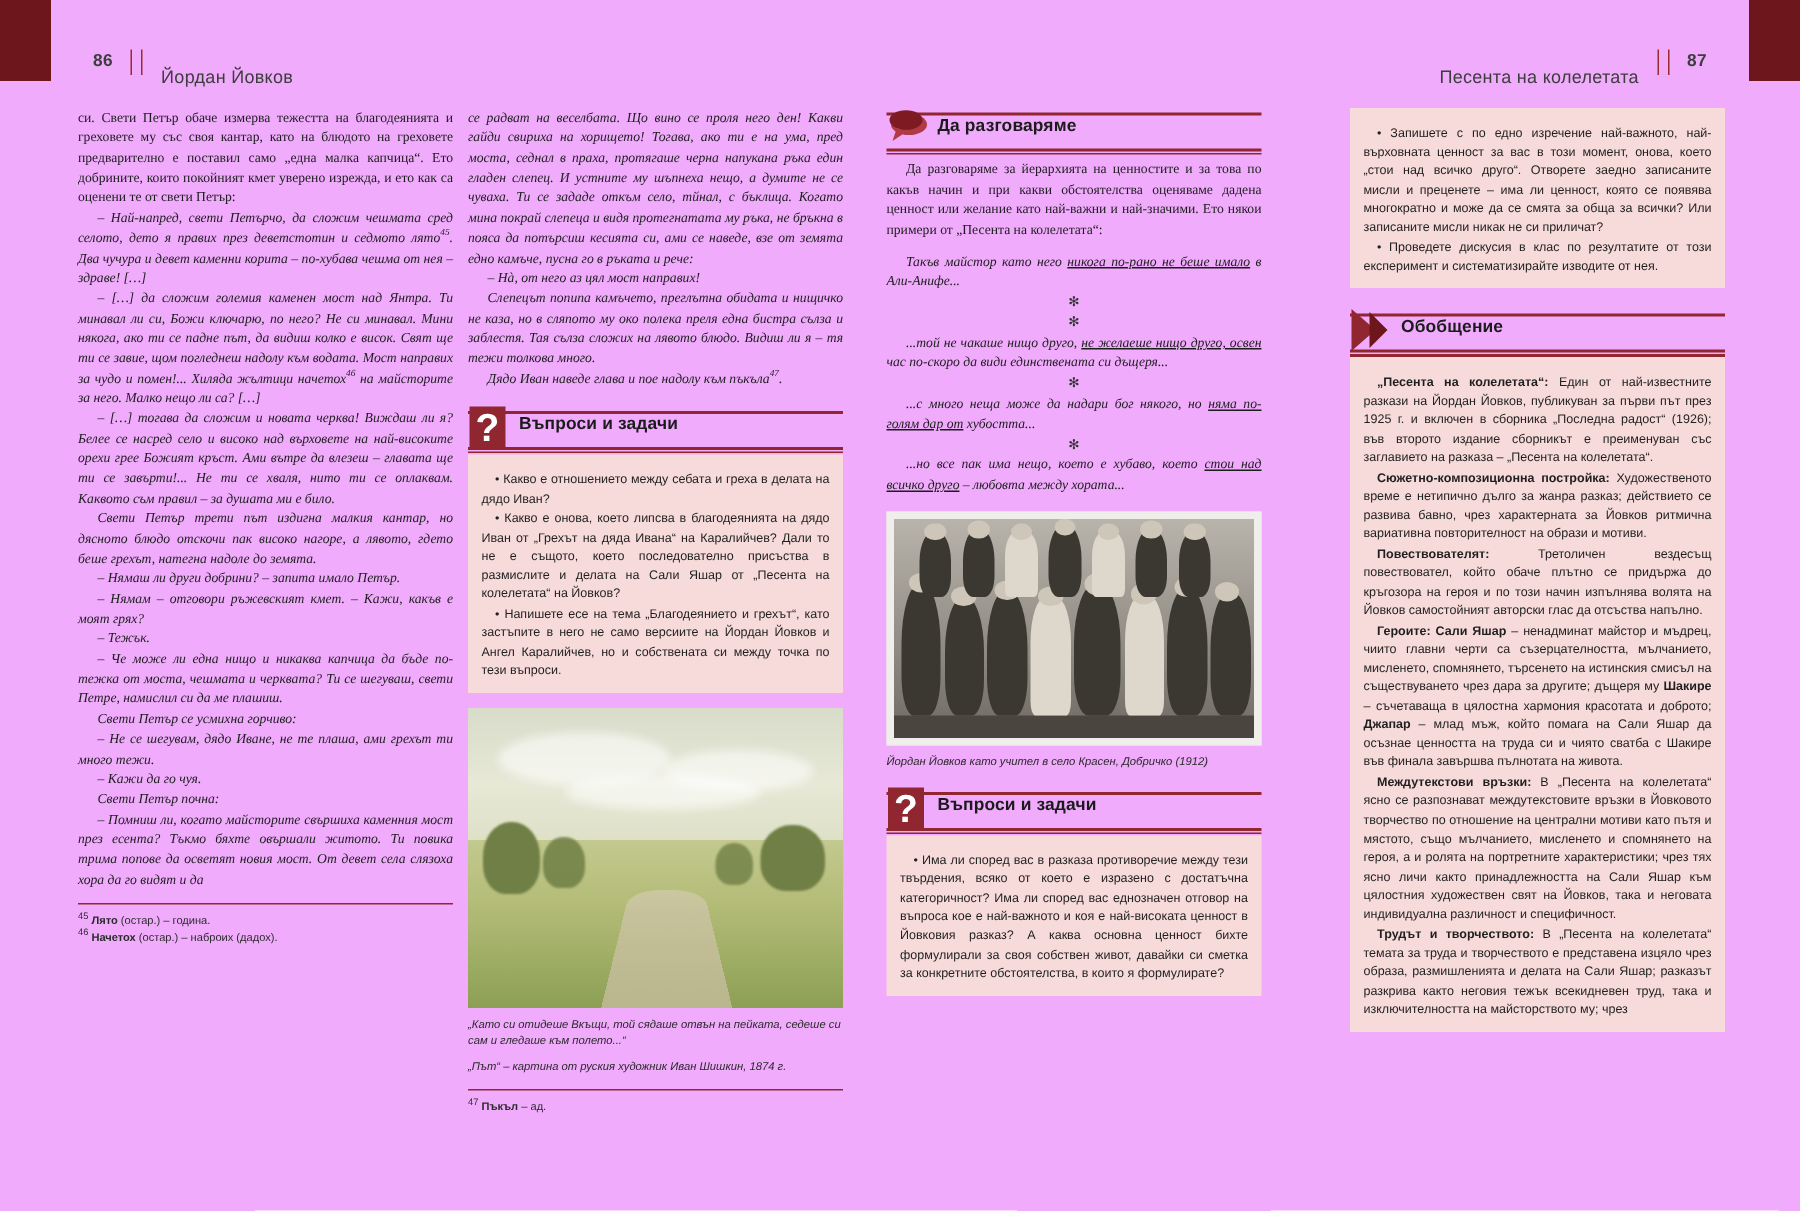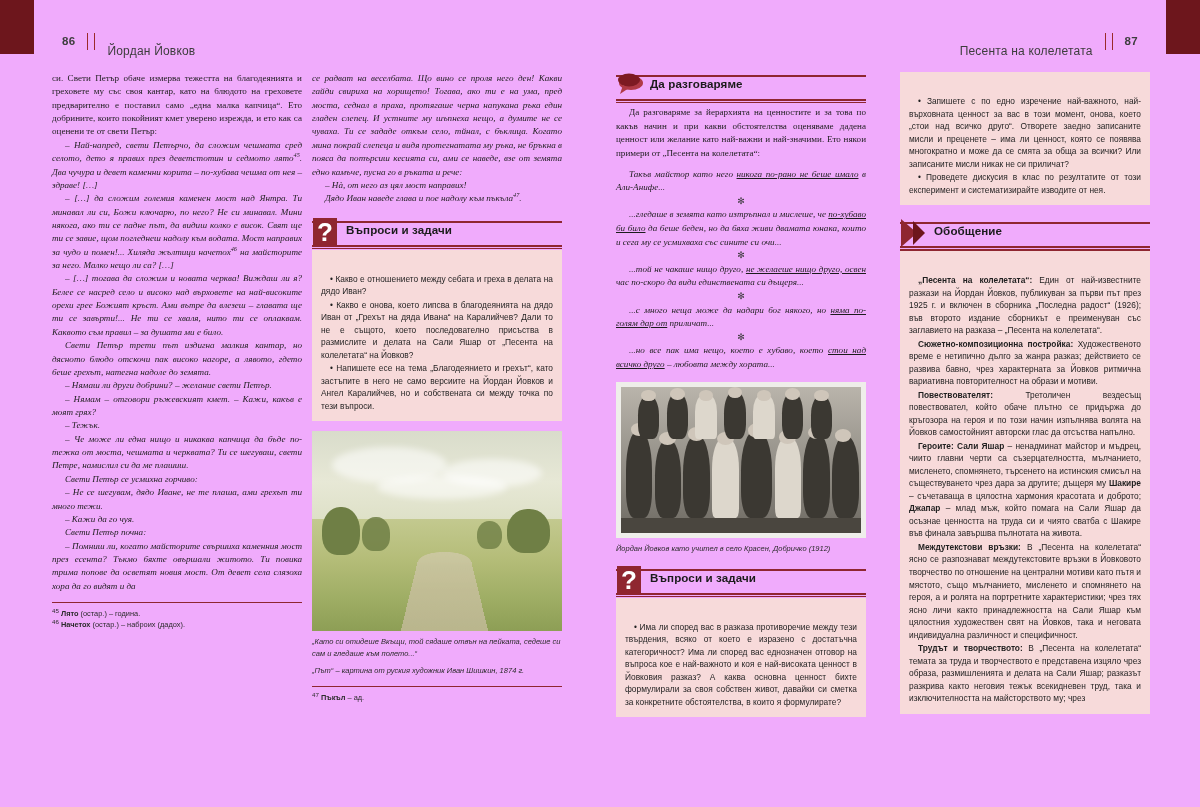--- a/index.html
+++ b/index.html
@@ -59,21 +59,21 @@
   }
 
   
   .col {
     position: absolute;
     top: 72px;
     width: 250px;
   }
   .col1 { left: 52px; }
   .col2 { left: 312px; }
-  .col3 { left: 616px; }
+  .col3 { left: 591px; }
   .col4 { left: 900px; }
 
   
   .prose {
     font-family: Liberation Serif, serif;
     font-size: 9.1px;
     line-height: 1.47;
     color: #1c1c1c;
     text-align: justify;
     hyphens: auto;
@@ -139,21 +139,21 @@
     left: 0;
     top: -2px;
     width: 30px;
     height: 32px;
     z-index: 4;
   }
 
   
   .panel {
     background: #f7dada;
-    padding: 23px 9px 9px 9px;
+    padding: 10px 9px 9px 9px;
     margin-top: 5px;
   }
   .panel-list {
     font-family: "Liberation Sans", sans-serif;
     font-size: 8.35px;
     line-height: 1.5;
     color: #1f1f1f;
     text-align: justify;
   }
   .panel-list p {
@@ -301,21 +301,21 @@
     <span class="folio">87</span>
   </div>
 
   <div class="col col1">
     <div class="prose">
       <p>си. Свети Петър обаче измерва тежестта на благодеянията и греховете му със своя кантар, като на блюдото на греховете предварително е поставил само „една малка капчица“. Ето добрините, които покойният кмет уверено изрежда, и ето как са оценени те от свети Петър:</p>
       <p class="ind q"><span>– Най-напред, свети Петърчо, да сложим чешмата сред селото, дето я правих през деветстотин и седмото лято</span><sup>45</sup><span>. Два чучура и девет каменни корита – по-хубава чешма от нея – здраве! […]</span></p>
       <p class="ind q"><span>– […] да сложим големия каменен мост над Янтра. Ти минавал ли си, Божи ключарю, по него? Не си минавал. Мини някога, ако ти се падне път, да видиш колко е висок. Свят ще ти се завие, щом погледнеш надолу към водата. Мост направих за чудо и помен!... Хиляда жълтици начетох</span><sup>46</sup><span> на майсторите за него. Малко нещо ли са? […]</span></p>
       <p class="ind q">– […] тогава да сложим и новата черква! Виждаш ли я? Белее се насред село и високо над върховете на най-високите орехи грее Божият кръст. Ами вътре да влезеш – главата ще ти се завърти!... Не ти се хваля, нито ти се оплаквам. Каквото съм правил – за душата ми е било.</p>
       <p class="ind q">Свети Петър трети път издигна малкия кантар, но дясното блюдо отскочи пак високо нагоре, а лявото, гдето беше грехът, натегна надоле до земята.</p>
-      <p class="ind q">– Нямаш ли други добрини? – желание свети Петър.</p>
+      <p class="ind q">– Нямаш ли други добрини? – запита имало Петър.</p>
       <p class="ind q">– Нямам – отговори ръжевският кмет. – Кажи, какъв е моят грях?</p>
       <p class="ind q">– Тежък.</p>
       <p class="ind q">– Че може ли една нищо и никаква капчица да бъде по-тежка от моста, чешмата и черквата? Ти се шегуваш, свети Петре, намислил си да ме плашиш.</p>
       <p class="ind q">Свети Петър се усмихна горчиво:</p>
       <p class="ind q">– Не се шегувам, дядо Иване, не те плаша, ами грехът ти много тежи.</p>
       <p class="ind q">– Кажи да го чуя.</p>
       <p class="ind q">Свети Петър почна:</p>
       <p class="ind q">– Помниш ли, когато майсторите свършиха каменния мост през есента? Тъкмо бяхте овършали житото. Ти повика трима попове да осветят новия мост. От девет села слязоха хора да го видят и да</p>
     </div>
 
@@ -329,20 +329,21 @@
         <sup>46</sup>
         <b>Начетох</b><span> (остар.) – наброих (дадох).</span>
       </div>
     </div>
   </div>
 
   <div class="col col2">
     <div class="prose">
       <p class="q">се радват на веселбата. Що вино се проля него ден! Какви гайди свириха на хорището! Тогава, ако ти е на ума, пред моста, седнал в праха, протягаше черна напукана ръка един гладен слепец. И устните му шъпнеха нещо, а думите не се чуваха. Ти се зададе откъм село, тйнал, с бъклица. Когато мина покрай слепеца и видя протегнатата му ръка, не бръкна в пояса да потърсиш кесията си, ами се наведе, взе от земята едно камъче, пусна го в ръката и рече:</p>
       <p class="ind q">– Нà, от него аз цял мост направих!</p>
+      <p class="ind q">Слепецът попипа камъчето, преглътна обидата и нищичко не каза, но в сляпото му око полека преля една бистра сълза и заблестя. Тая сълза сложих на лявото блюдо. Видиш ли я – тя тежи толкова много.</p>
       <p class="ind q"><span>Дядо Иван наведе глава и пое надолу към пъкъла</span><sup>47</sup><span>.</span></p>
     </div>
 
     <div style="margin-top:12px;">
       <div class="sec-head">
         <div class="bars"></div>
         <svg class="sec-icon" viewBox="0 0 30 32">
           <rect x="1" y="2" width="24" height="27" fill="#8f2630"></rect>
           <text x="5" y="25" font-family="Liberation Sans, sans-serif" font-size="26" font-weight="bold" fill="#ffffff">?</text>
         </svg>
@@ -394,27 +395,26 @@
       </svg>
       <div class="label">Да разговаряме</div>
     </div>
 
     <div class="talk-body">
       <p class="ind">Да разговаряме за йерархията на ценностите и за това по какъв начин и при какви обстоятелства оценяваме дадена ценност или желание като най-важни и най-значими. Ето някои примери от „Песента на колелетата“:</p>
 
       <p class="ind quote-it" style="margin-top:7px;"><span>Такъв майстор като него </span><span class="u">никога по-рано не беше имало</span><span> в Али-Анифе...</span></p>
       <p class="star">✻</p>
 
-      <p class="ind quote-it"><span>...гледаше в земята като изтръпнал и мислеше, че </span><span class="u">по-хубаво би било</span><span> да беше беден, но да бяха живи двамата юнака, които и сега му се усмихваха със сините си очи...</span></p>
       <p class="star">✻</p>
 
       <p class="ind quote-it"><span>...той не чакаше нищо друго, </span><span class="u">не желаеше нищо друго, освен</span><span> час по-скоро да види единствената си дъщеря...</span></p>
       <p class="star">✻</p>
 
-      <p class="ind quote-it"><span>...с много неща може да надари бог някого, но </span><span class="u">няма по-голям дар от</span><span> приличат...</span></p>
+      <p class="ind quote-it"><span>...с много неща може да надари бог някого, но </span><span class="u">няма по-голям дар от</span><span> хубостта...</span></p>
       <p class="star">✻</p>
 
       <p class="ind quote-it"><span>...но все пак има нещо, което е хубаво, което </span><span class="u">стои над всичко друго</span><span> – любовта между хората...</span></p>
     </div>
 
     <div class="figure">
       <div class="classphoto">
         <div class="wall"></div>
         <div class="floor"></div>
 

